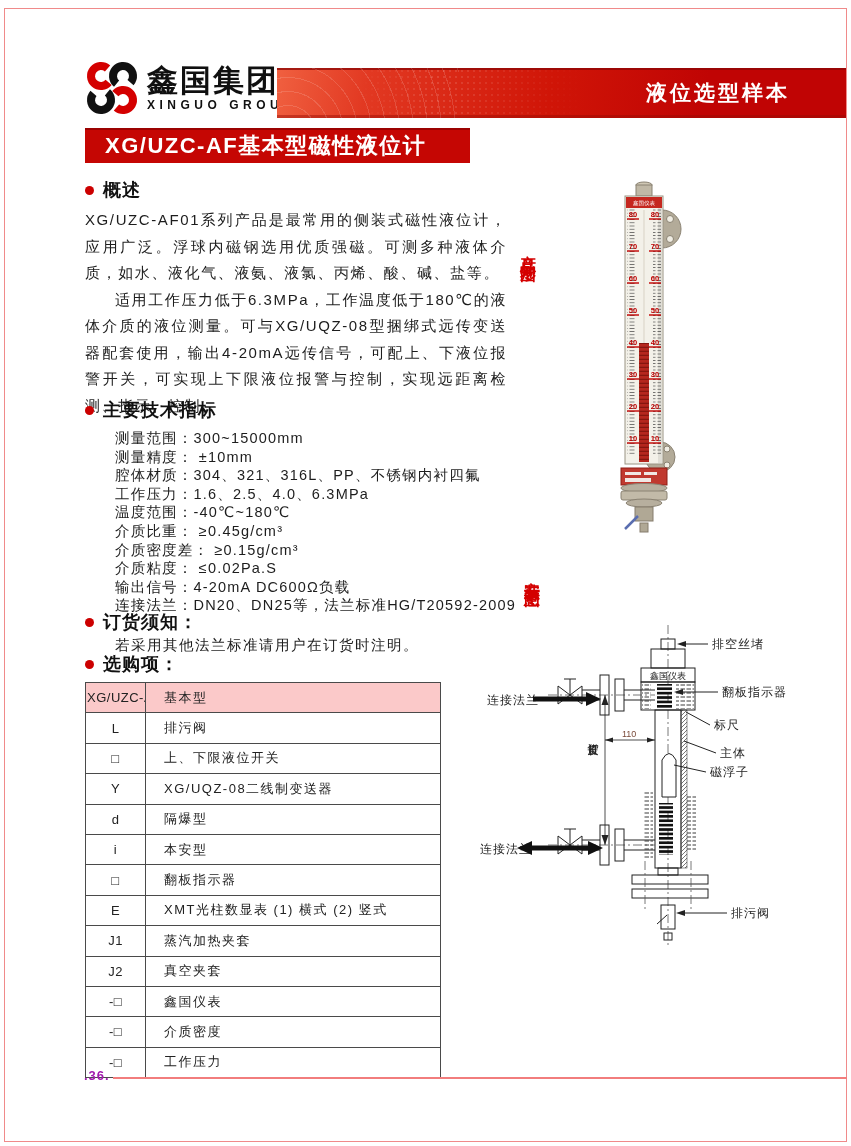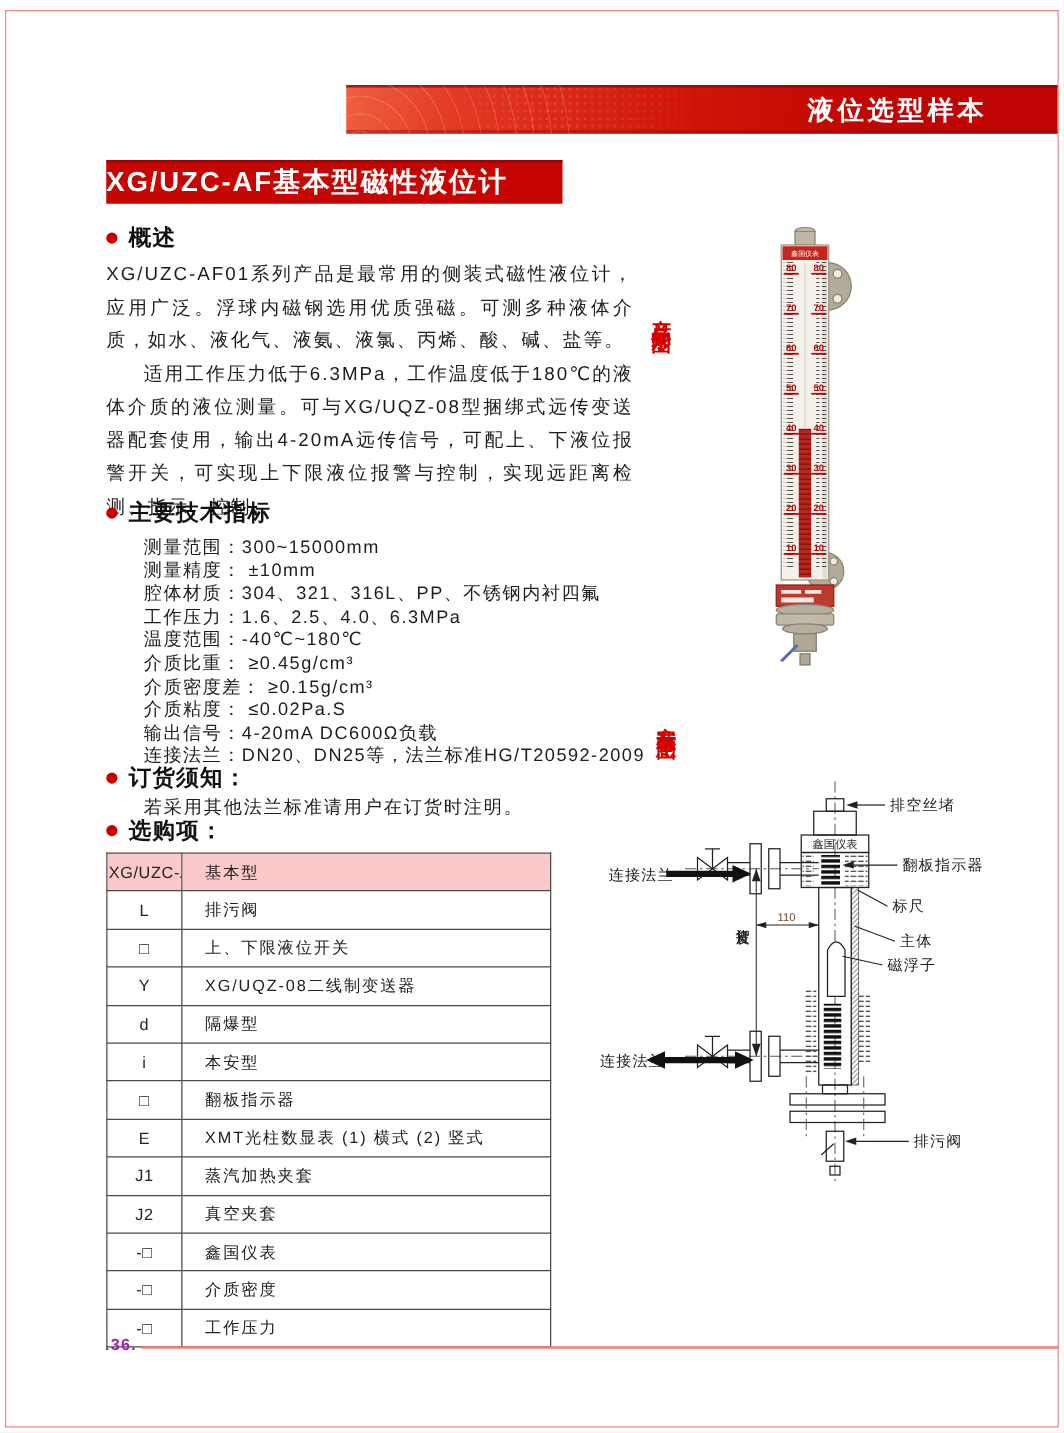--- a/index.html
+++ b/index.html
@@ -7,36 +7,36 @@
     position:relative; width:851px; height:1146px; background:#fff; margin:0 auto;
     font-family:"Liberation Sans","DejaVu Sans",sans-serif; color:#222; overflow:hidden;
   }
   .frame{position:absolute; left:4px; top:8px; width:841px; height:1132px;
     border:1px solid #f08a8a; pointer-events:none;}
   
   .logo{position:absolute; left:85px; top:60px; display:flex; align-items:center; gap:8px;}
   .logo-text{display:flex; flex-direction:column; line-height:1;}
   .logo-cn{font-size:31px; font-weight:bold; color:#101010; letter-spacing:2px;}
   .logo-en{font-size:12px; font-weight:bold; color:#101010; letter-spacing:4.5px; margin-top:3px;}
-  .banner{position:absolute; left:277px; top:68px; width:569px; height:39px;
+  .banner{position:absolute; left:277px; top:68px; width:569px; height:50px;
     background:linear-gradient(100deg,#f06040 0%,#e23922 16%,#d01507 48%,#c00404 75%,#c00404 100%);
     box-shadow:inset 0 2px 0 rgba(140,5,5,.75), inset 0 -3px 0 rgba(150,10,5,.45);}
   .banner::before{content:""; position:absolute; left:0; top:0; width:32%; height:100%;
     background:repeating-radial-gradient(circle at 6% 130%, transparent 0 13px, rgba(255,255,255,.28) 13px 14px);
     opacity:.5;}
   .banner::after{content:""; position:absolute; left:14%; top:0; width:40%; height:100%;
     background-image:radial-gradient(rgba(255,255,255,.30) 1.1px, transparent 1.3px);
     background-size:6px 6px; opacity:.45;
     -webkit-mask-image:linear-gradient(90deg,transparent,#000 35%,transparent);
     mask-image:linear-gradient(90deg,transparent,#000 35%,transparent);}
   .banner-text{position:absolute; right:56px; top:50%; transform:translateY(-50%);
     color:#fff; font-size:21px; font-weight:bold; letter-spacing:3px; z-index:2;}
   .title-bar{position:absolute; left:85px; top:128px; width:365px; height:35px;
     background:#c50603; color:#fff; font-size:22px; font-weight:bold; letter-spacing:1.5px;
-    line-height:35px; padding-left:0;
+    line-height:35px; padding-left:20px;
     box-shadow:inset 0 2px 0 rgba(120,0,0,.55);}
   
   .sec{position:absolute; left:85px; width:422px;}
   .sec-head{display:flex; align-items:center; gap:9px; font-size:18px; font-weight:bold; color:#111; letter-spacing:1px;}
   .bullet{width:9px; height:9px; border-radius:50%; background:#cc0000; flex:0 0 auto;}
   .para{font-size:15px; line-height:26.5px; letter-spacing:1.6px; text-align:justify; margin:5px 0 0 0; color:#1d1d1d;}
   .para.indent{text-indent:2em; margin-top:0;}
   .spec-list{margin:7px 0 0 30px; font-size:14.5px; line-height:18.6px; letter-spacing:1.2px; color:#1d1d1d;}
   .spec-list div{white-space:nowrap;}
   .note{margin:2px 0 0 30px; font-size:14.5px; letter-spacing:1.5px; color:#1d1d1d;}
@@ -55,20 +55,34 @@
   
   .page-num{position:absolute; left:84px; top:1068px; font-size:13px; font-weight:bold; color:#a21caf; letter-spacing:1px;}
   .footer-line{position:absolute; left:113px; top:1077px; width:734px; height:2px; background:#f27d7d;}
 </style>
 </head>
 <body>
 
 <div class="page">
   <div class="frame"></div>
 
+  <div class="logo">
+    <svg width="54" height="56" viewBox="0 0 54 56">
+      <g fill="none">
+        <circle cx="16" cy="16" r="10" stroke="#d40000" stroke-width="8" stroke-dasharray="47 16" transform="rotate(40 16 16)"></circle>
+        <circle cx="38" cy="16" r="10" stroke="#111111" stroke-width="8" stroke-dasharray="47 16" transform="rotate(130 38 16)"></circle>
+        <circle cx="16" cy="40" r="10" stroke="#111111" stroke-width="8" stroke-dasharray="47 16" transform="rotate(-50 16 40)"></circle>
+        <circle cx="38" cy="40" r="10" stroke="#d40000" stroke-width="8" stroke-dasharray="47 16" transform="rotate(220 38 40)"></circle>
+      </g>
+    </svg>
+    <div class="logo-text">
+      <span class="logo-cn">鑫国集团</span>
+      <span class="logo-en">XINGUO GROUP</span>
+    </div>
+  </div>
 
   <div class="banner">
     <span class="banner-text">液位选型样本</span>
   </div>
 
   <div class="title-bar">XG/UZC-AF基本型磁性液位计</div>
 
   <div class="sec" style="top:178px;">
     <div class="sec-head">
       <span class="bullet"></span>

